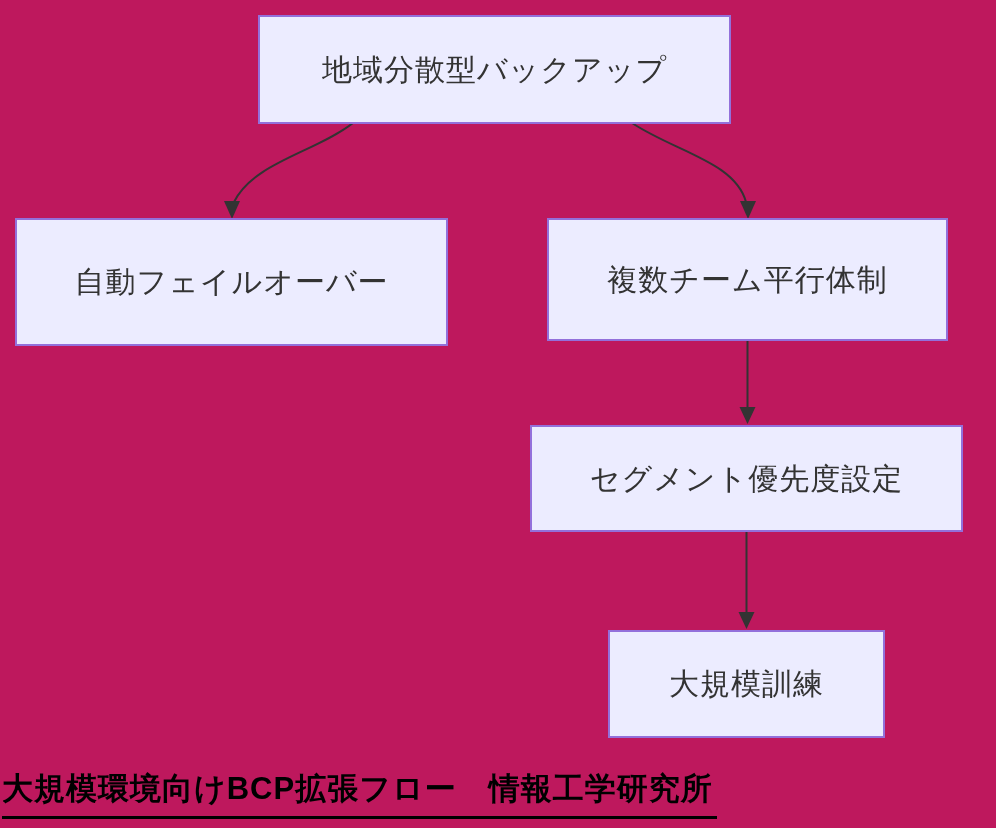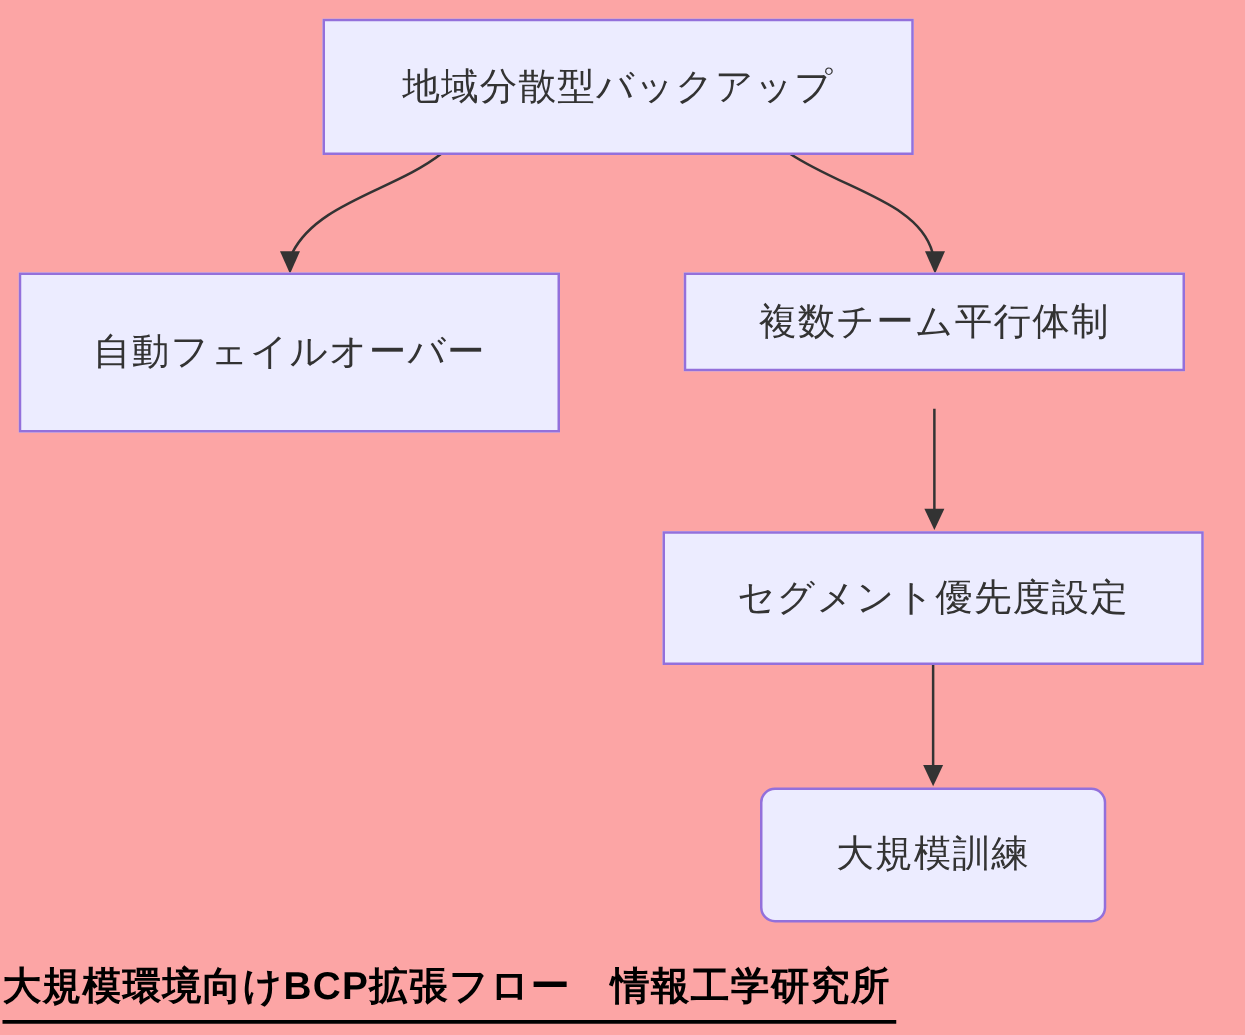--- a/index.html
+++ b/index.html
@@ -5,21 +5,21 @@
   html, body {
     margin: 0;
     padding: 0;
     background: #ffffff;
     font-family: "Liberation Sans", sans-serif;
   }
   #canvas {
     position: relative;
     width: 996px;
     height: 828px;
-    background: #fca5a5;
+    background: #be185d;
     overflow: hidden;
   }
   #edges {
     position: absolute;
     left: 0;
     top: 0;
     width: 996px;
     height: 828px;
     pointer-events: none;
   }
@@ -29,23 +29,23 @@
     display: flex;
     align-items: center;
     justify-content: center;
     text-align: center;
     font-size: 30px;
     line-height: 1.2;
     letter-spacing: 1px;
   }
   #node-backup   { left: 258px; top:  15px; width: 473px; height: 109px; }
   #node-failover { left:  15px; top: 218px; width: 433px; height: 128px; }
-  #node-teams    { left: 547px; top: 218px; width: 401px; height: 79px; }
+  #node-teams    { left: 547px; top: 218px; width: 401px; height: 123px; }
   #node-segment  { left: 530px; top: 425px; width: 433px; height: 107px; justify-content: center; }
-  #node-training { left: 608px; top: 630px; width: 277px; height: 108px; border-radius: 12px; }
+  #node-training { left: 608px; top: 630px; width: 277px; height: 108px; }
   #caption {
     position: absolute;
     left: 2px;
     top: 768px;
     display: inline-block;
     font-size: 31px;
     font-weight: bold;
     letter-spacing: 1px;
     padding: 0 4px 6px 0;
   }

